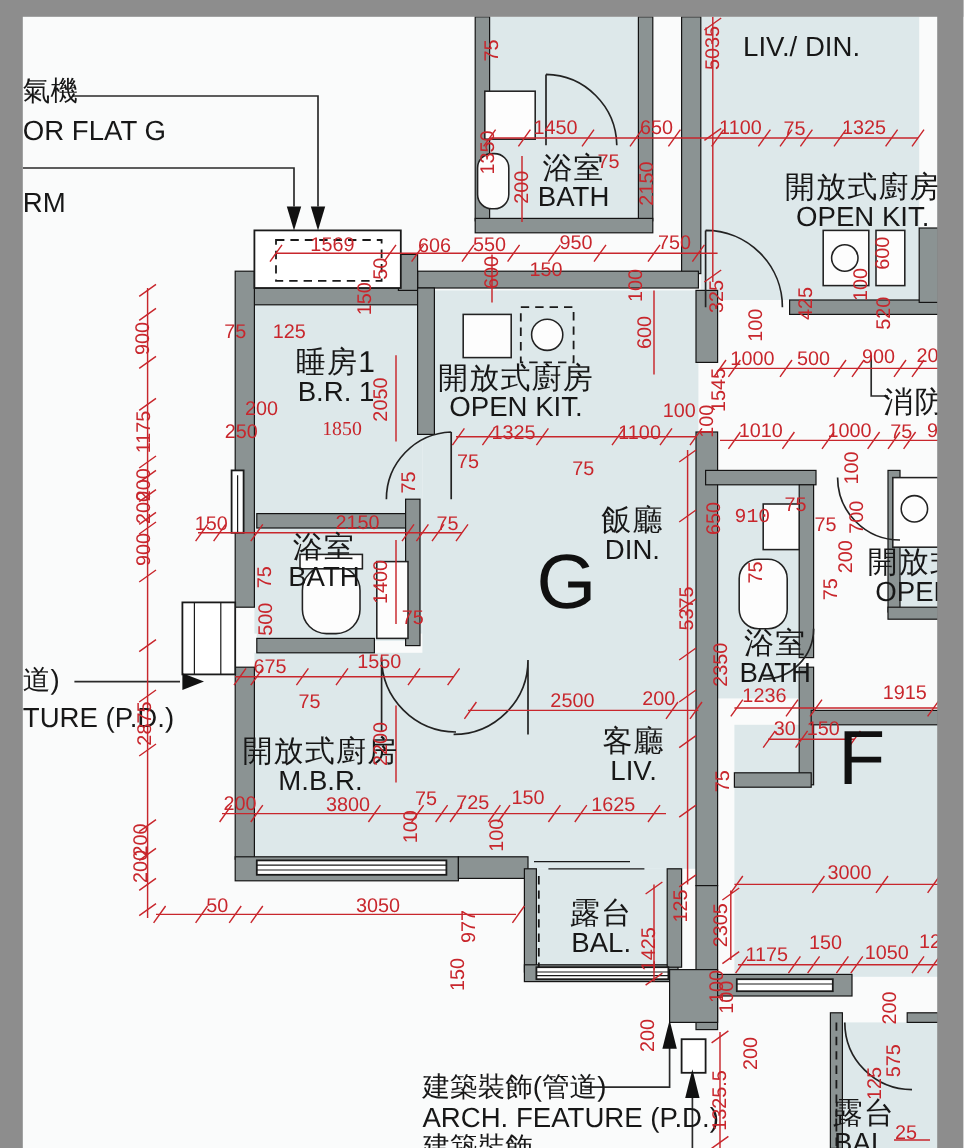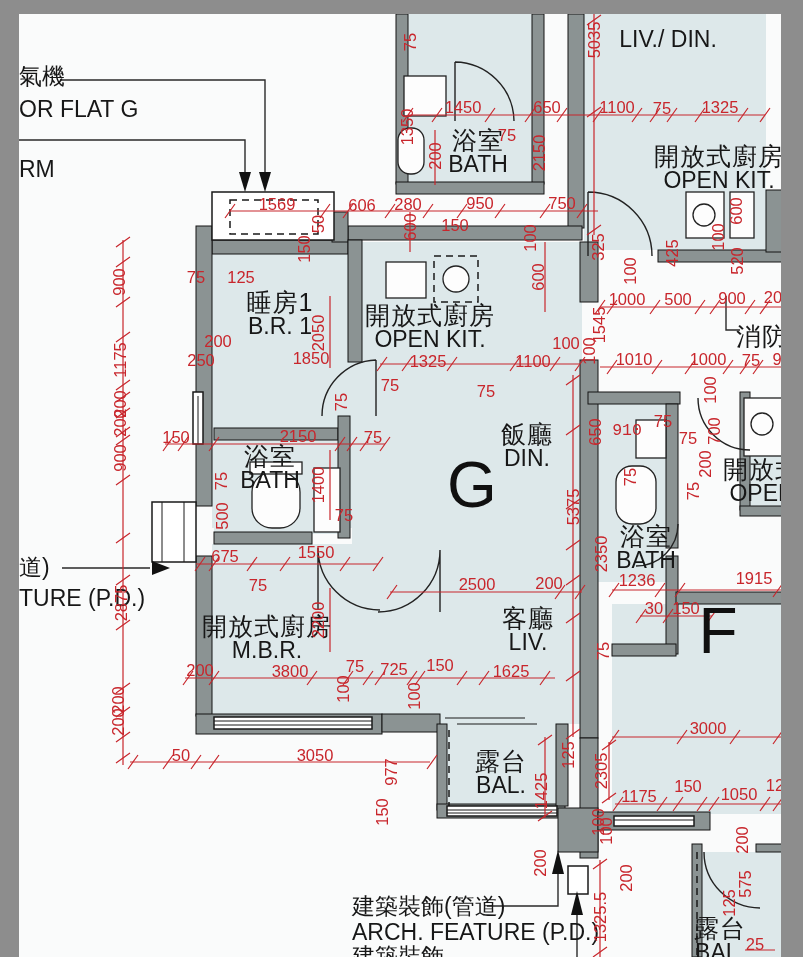--- a/index.html
+++ b/index.html
@@ -236,21 +236,21 @@
       <span class="dim h" style="left: 547px; top: 107px;">650</span>
       <span class="dim h" style="left: 617px; top: 107px;">1100</span>
       <span class="dim h" style="left: 662px; top: 108px;">75</span>
       <span class="dim h" style="left: 720px; top: 107px;">1325</span>
       <span class="dim v" style="left: 407px; top: 127px;">1350</span>
       <span class="dim v" style="left: 435px; top: 156px;">200</span>
       <span class="dim h" style="left: 507px; top: 135px;">75</span>
       <span class="dim v" style="left: 539px; top: 153px;">2150</span>
       <span class="dim h" style="left: 277px; top: 204px;">1569</span>
       <span class="dim h" style="left: 362px; top: 205px;">606</span>
-      <span class="dim h" style="left: 408px; top: 204px;">280</span>
+      <span class="dim h" style="left: 408px; top: 204px;">550</span>
       <span class="dim h" style="left: 480px; top: 203px;">950</span>
       <span class="dim h" style="left: 562px; top: 203px;">750</span>
       <span class="dim v" style="left: 318px; top: 224px;">50</span>
       <span class="dim v" style="left: 304px; top: 249px;">150</span>
       <span class="dim v" style="left: 410px; top: 227px;">600</span>
       <span class="dim h" style="left: 455px; top: 225px;">150</span>
       <span class="dim v" style="left: 530px; top: 238px;">100</span>
       <span class="dim h" style="left: 196px; top: 277px;">75</span>
       <span class="dim h" style="left: 241px; top: 277px;">125</span>
       <span class="dim v" style="left: 736px; top: 211px;">600</span>
@@ -265,21 +265,21 @@
       <span class="dim h" style="left: 773px; top: 297px;">20</span>
       <span class="dim v" style="left: 599px; top: 325px;">1545</span>
       <span class="dim v" style="left: 589px; top: 351px;">100</span>
       <span class="dim h" style="left: 634px; top: 359px;">1010</span>
       <span class="dim h" style="left: 708px; top: 359px;">1000</span>
       <span class="dim h" style="left: 751px; top: 360px;">75</span>
       <span class="dim h" style="left: 777px; top: 359px;">9</span>
       <span class="dim h" style="left: 566px; top: 343px;">100</span>
       <span class="dim h" style="left: 218px; top: 341px;">200</span>
       <span class="dim h" style="left: 201px; top: 360px;">250</span>
-      <span class="dim h" style="left: 311px; top: 358px;">1850</span>
+      <span class="dim h" style="left: 285px; top: 358px; font-family: Liberation Serif, serif;">1850</span>
       <span class="dim v" style="left: 318px; top: 333px;">2050</span>
       <span class="dim v" style="left: 119px; top: 282px;">900</span>
       <span class="dim v" style="left: 120px; top: 360px;">1175</span>
       <span class="dim v" style="left: 120px; top: 404px;">200</span>
       <span class="dim v" style="left: 120px; top: 423px;">200</span>
       <span class="dim v" style="left: 120px; top: 458px;">900</span>
       <span class="dim v" style="left: 121px; top: 603px;">2875</span>
       <span class="dim v" style="left: 118px; top: 700px;">200</span>
       <span class="dim v" style="left: 118px; top: 722px;">200</span>
       <span class="dim h" style="left: 428px; top: 361px;">1325</span>

